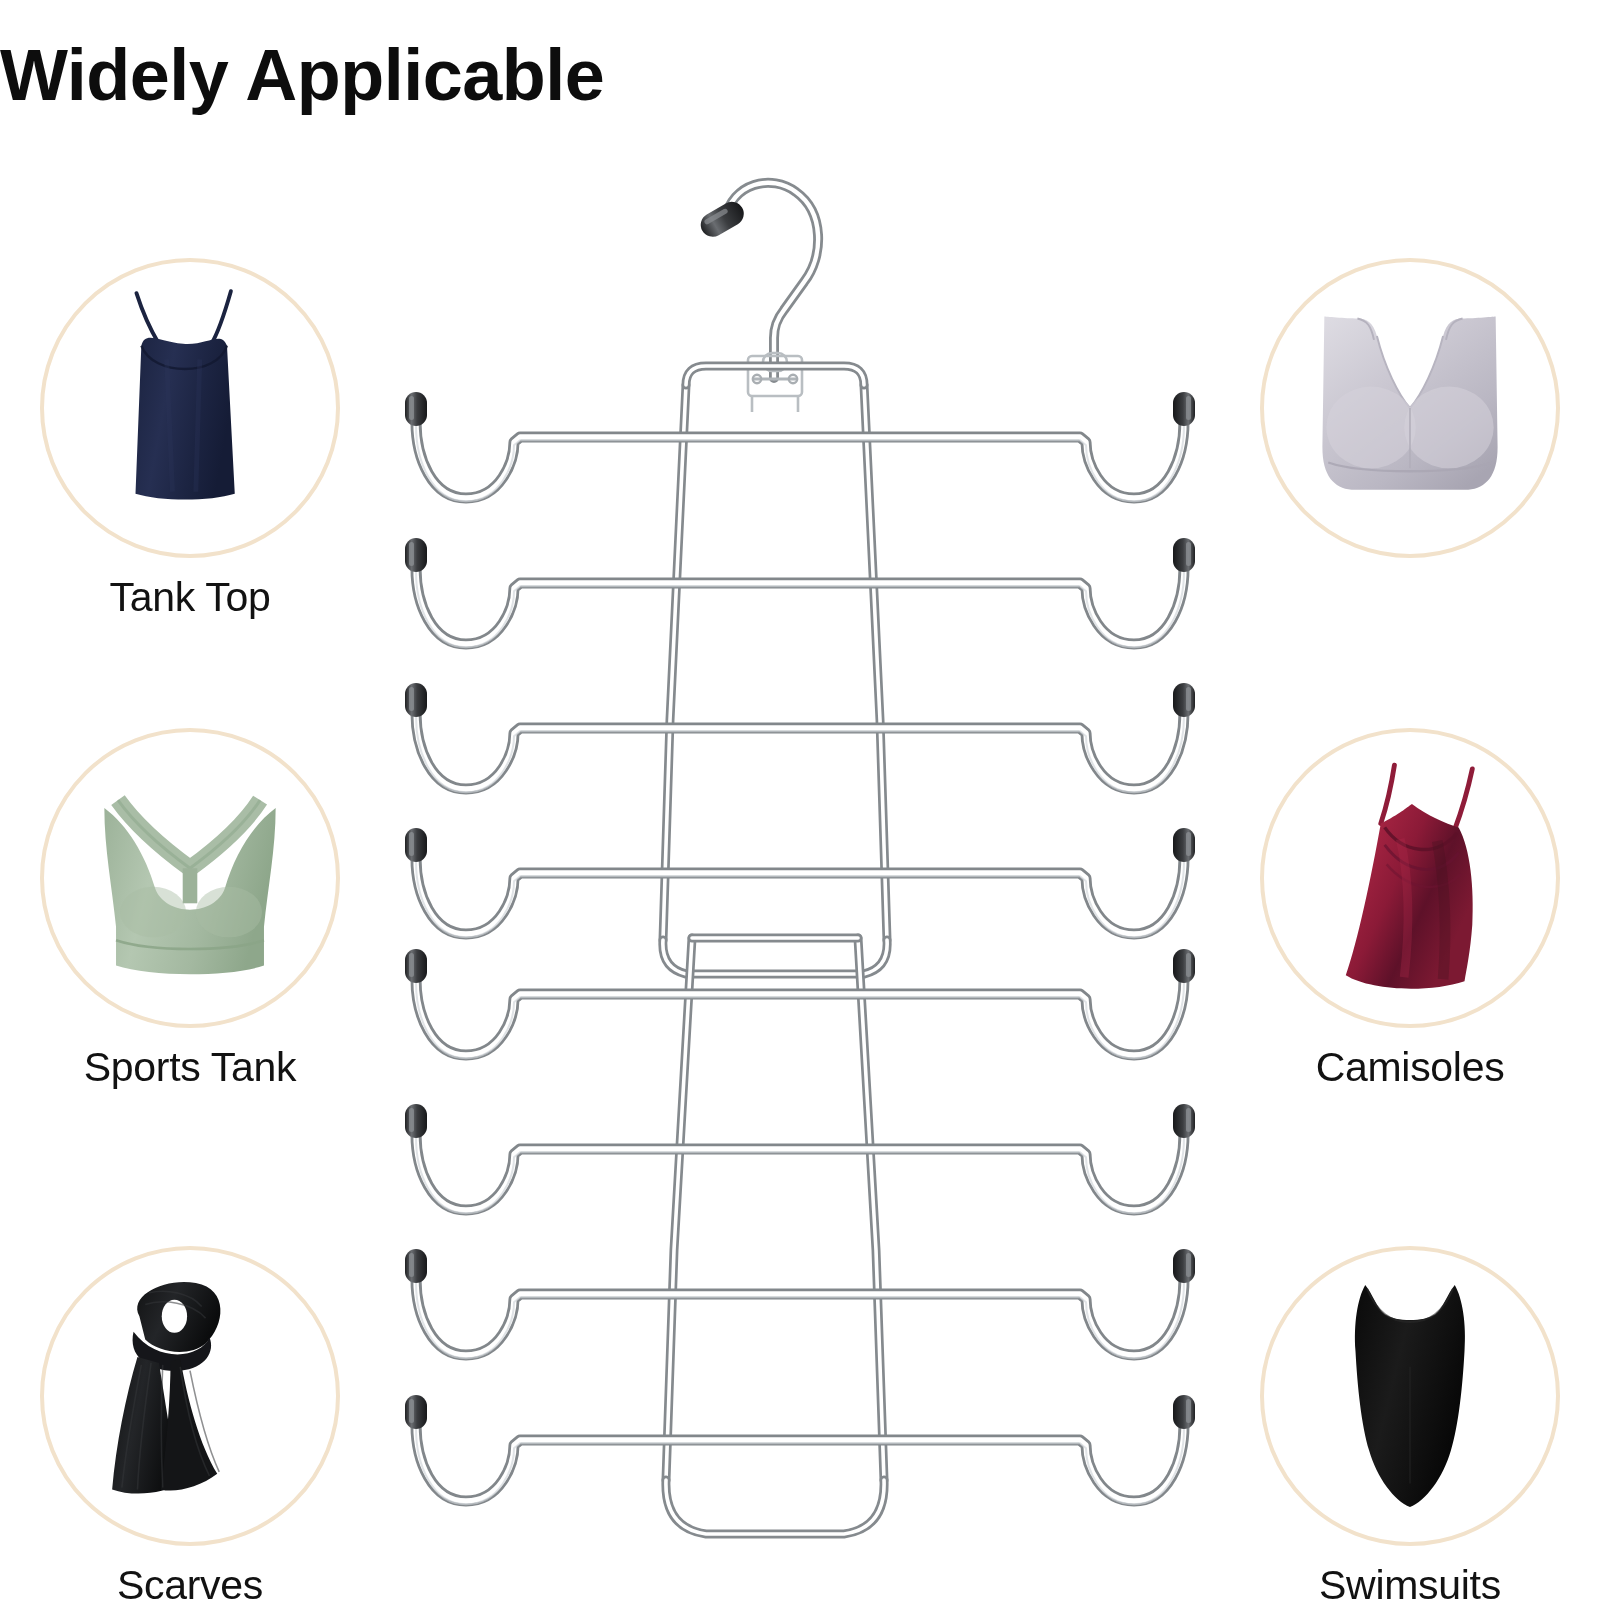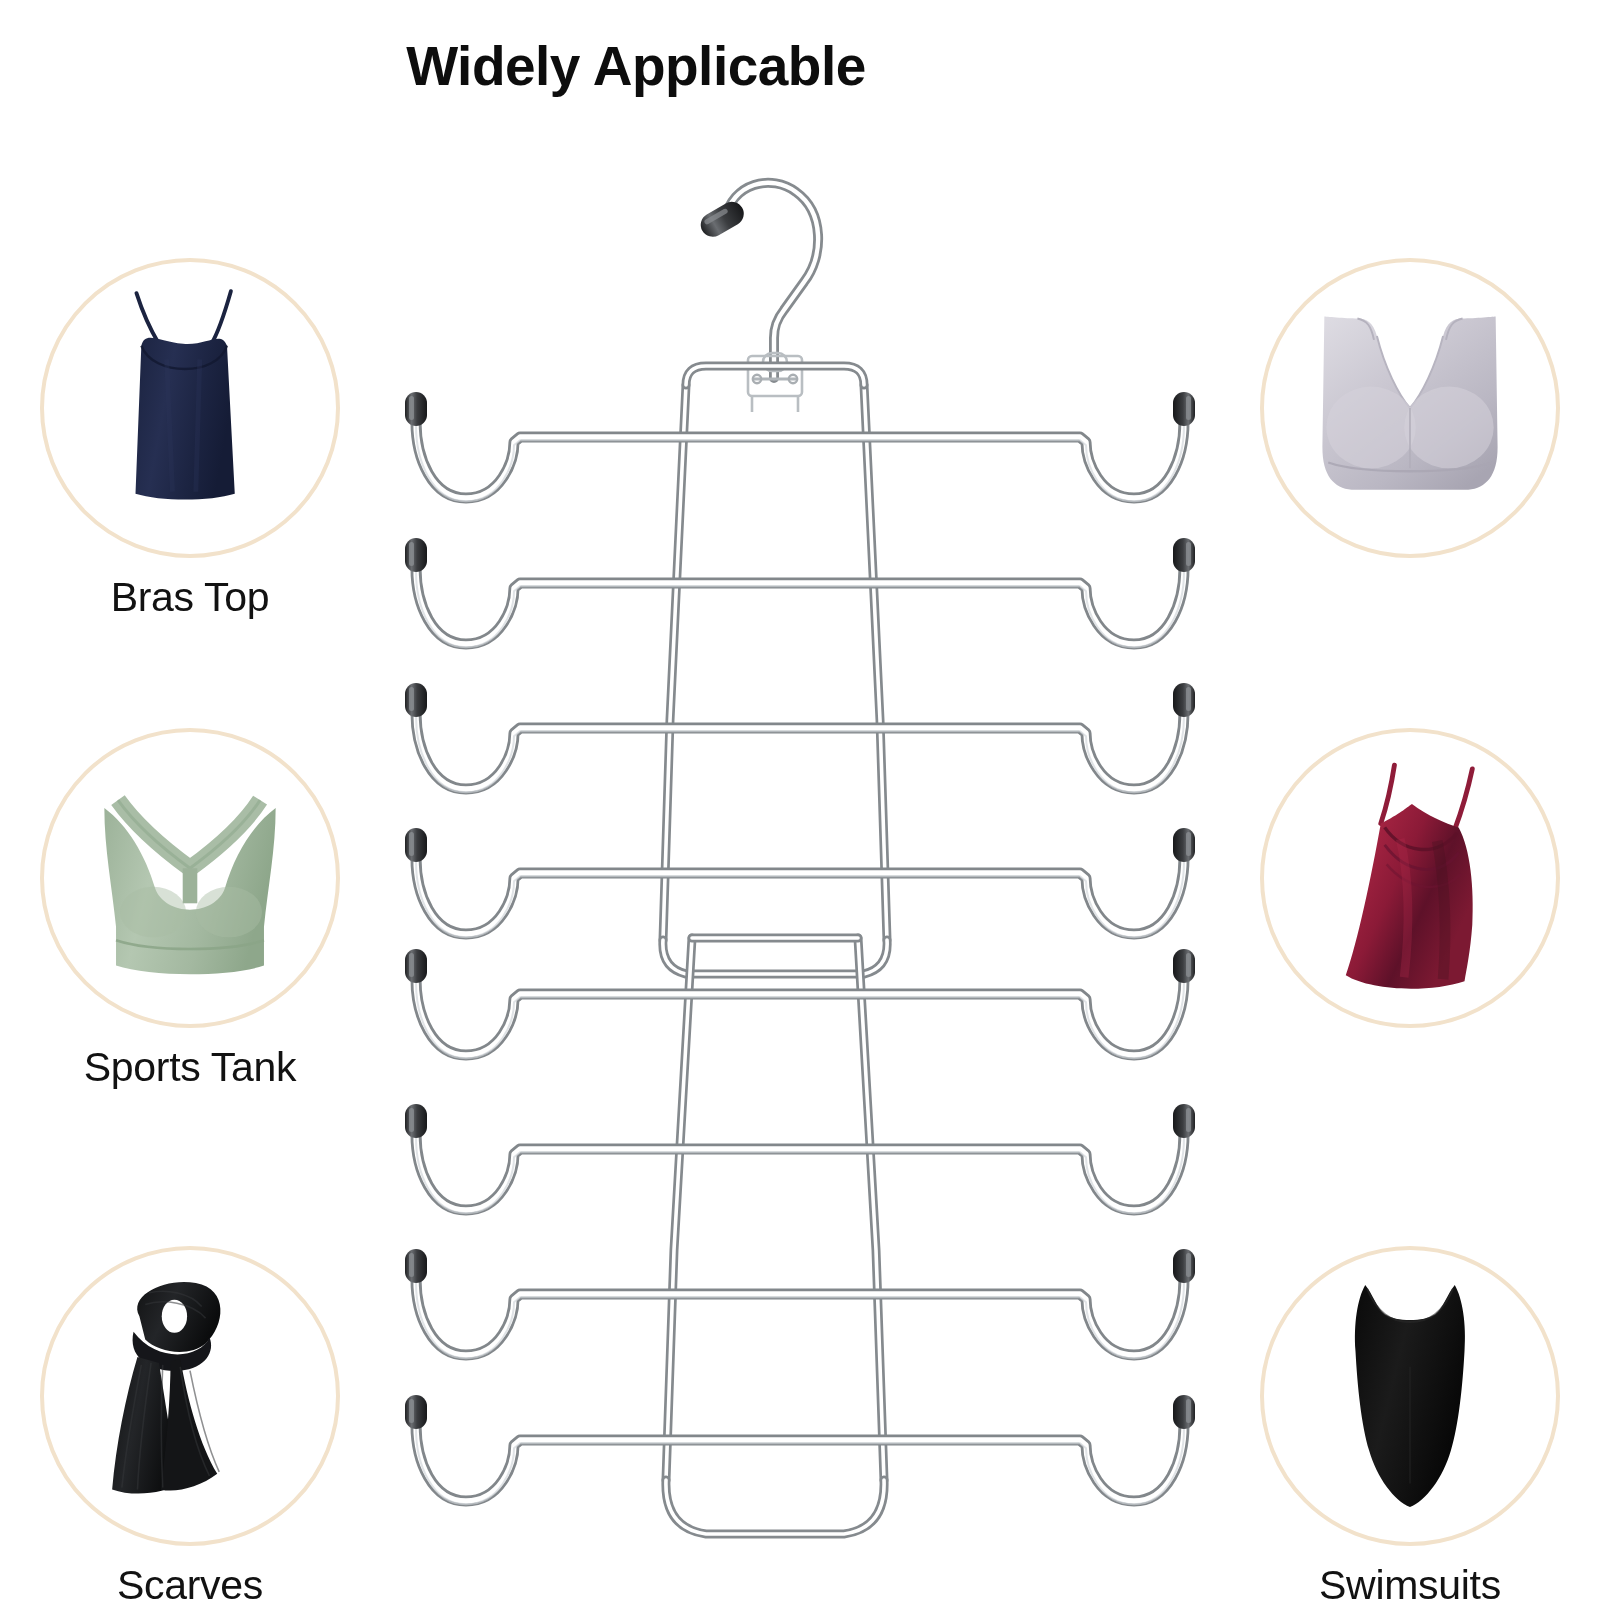--- a/index.html
+++ b/index.html
@@ -16,22 +16,22 @@
     overflow: hidden;
     font-family: "Liberation Sans", "DejaVu Sans", sans-serif;
   }
 
   
   .title {
     position: absolute;
     top: 36px;
     left: 0;
     width: 1272px;
-    text-align: center;
-    font-size: 55px;
+    text-align: left;
+    font-size: 72px;
     font-weight: bold;
     letter-spacing: -0.5px;
     color: #0d0d0d;
     line-height: 1.1;
     white-space: nowrap;
   }
 
   
   .cell {
     position: absolute;
@@ -249,21 +249,21 @@
         <path d="M95 32 C 104 60, 112 74, 118 84 M 192 30 C 184 58, 178 74, 172 84" fill="none" stroke="#1b2340" stroke-width="4" stroke-linecap="round"></path>
         <path d="M 100 86
                  C 104 70, 118 82, 143 84
                  C 168 86, 182 70, 188 86
                  L 196 238
                  C 170 246, 120 246, 94 238 Z" fill="url(#navyG)"></path>
         <path d="M 100 86 C 112 118, 178 118, 188 86" fill="none" stroke="#121830" stroke-width="2.5" opacity="0.8"></path>
         <path d="M 126 100 L 132 236 M 160 100 L 156 236" stroke="#2c3559" stroke-width="5" opacity="0.35" fill="none"></path>
       </svg>
     </div>
-    <div class="cell-label">Bras Top</div>
+    <div class="cell-label">Tank Top</div>
   </div>
 
   <div class="cell left row2">
     <div class="ring">
       <svg class="artwork" viewBox="0 0 300 300">
         <defs>
           <linearGradient id="sageG" x1="0" y1="0" x2="1" y2="0.25">
             <stop offset="0%" stop-color="#9cb299"></stop>
             <stop offset="35%" stop-color="#b4c7b1"></stop>
             <stop offset="70%" stop-color="#a3b8a0"></stop>
@@ -397,20 +397,21 @@
                  C 96 216, 110 150, 120 94 Z" fill="url(#wineG)"></path>
 
         <path d="M 124 98 C 142 124, 176 130, 198 104" fill="none" stroke="#5d1028" stroke-width="3.5" opacity="0.85"></path>
         <path d="M 124 116 C 146 146, 180 150, 200 124" fill="none" stroke="#661230" stroke-width="3" opacity="0.7"></path>
         <path d="M 126 136 C 150 164, 182 166, 202 146" fill="none" stroke="#6d1432" stroke-width="2.6" opacity="0.55"></path>
 
         <path d="M 140 110 C 150 154, 150 200, 144 252" fill="none" stroke="#b32c4d" stroke-width="9" opacity="0.3"></path>
         <path d="M 178 112 C 186 156, 188 204, 184 254" fill="none" stroke="#49101f" stroke-width="11" opacity="0.35"></path>
       </svg>
     </div>
+    <div class="cell-label">Camisoles</div>
   </div>
 
   <div class="cell right row3">
     <div class="ring">
       <svg class="artwork" viewBox="0 0 300 300">
         <defs>
           <linearGradient id="swimG" x1="0" y1="0" x2="1" y2="0.5">
             <stop offset="0%" stop-color="#0a0a0a"></stop>
             <stop offset="45%" stop-color="#1b1b1b"></stop>
             <stop offset="100%" stop-color="#070707"></stop>

